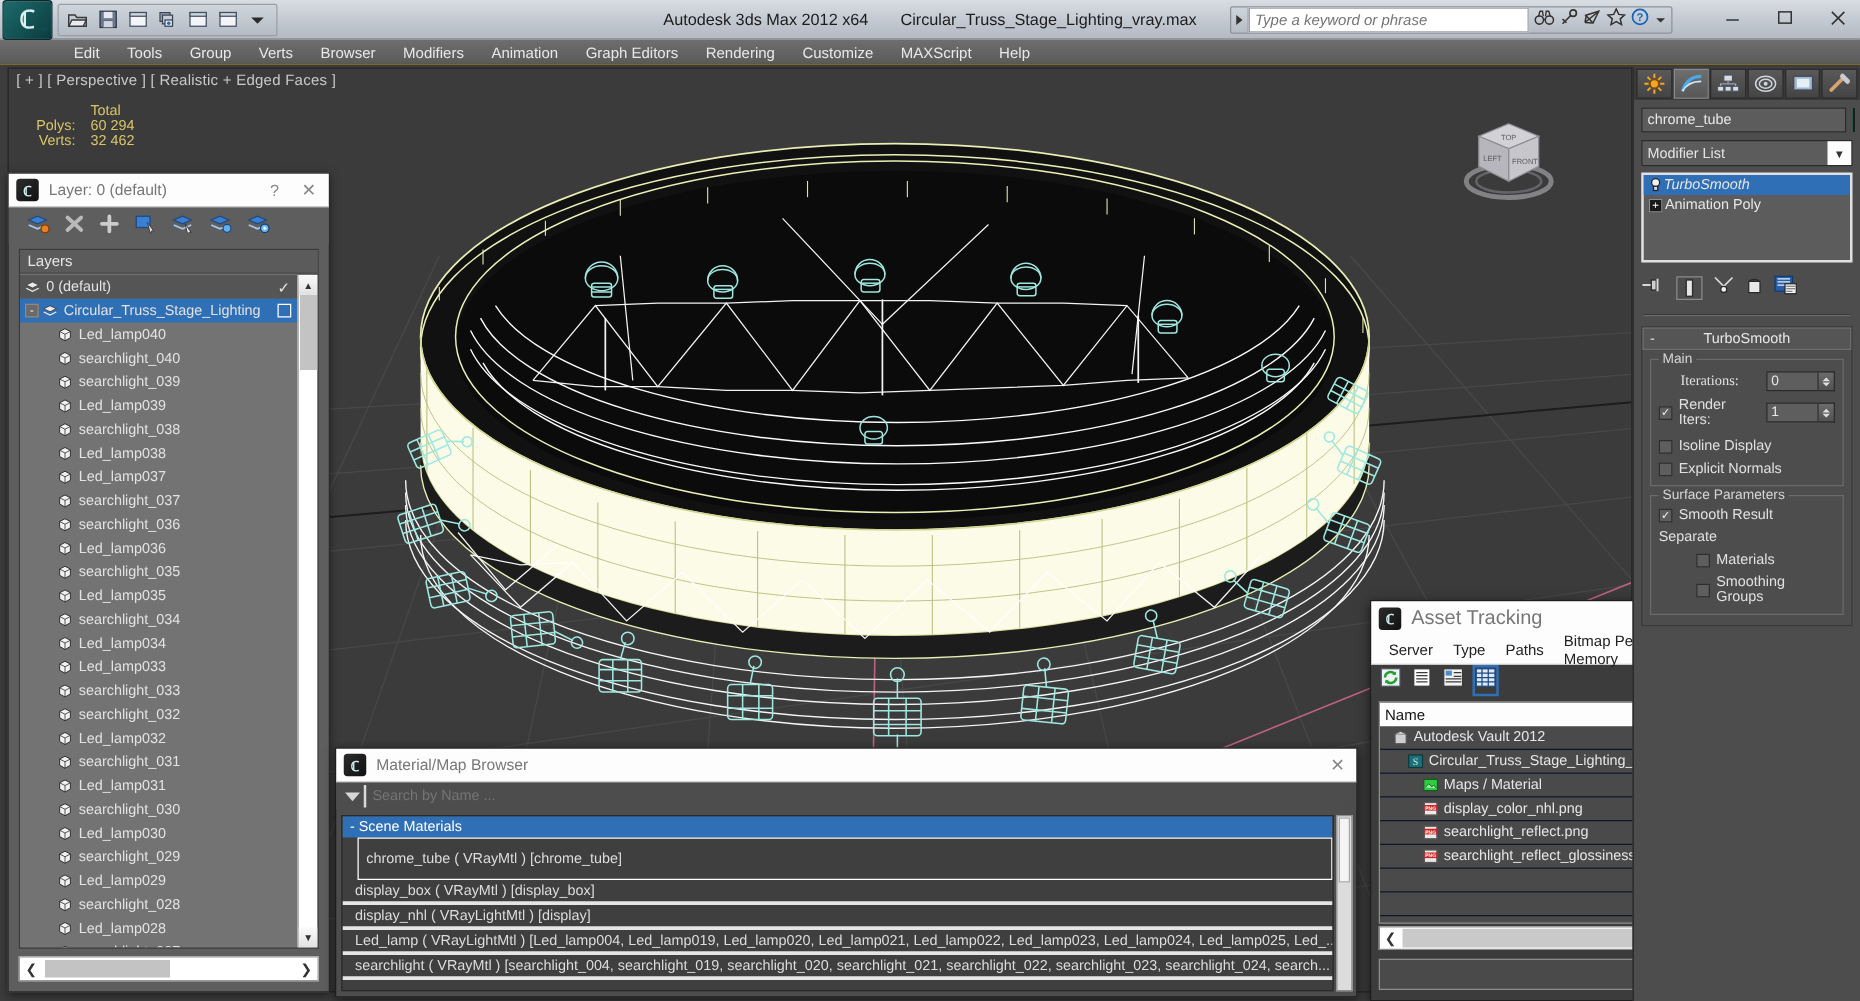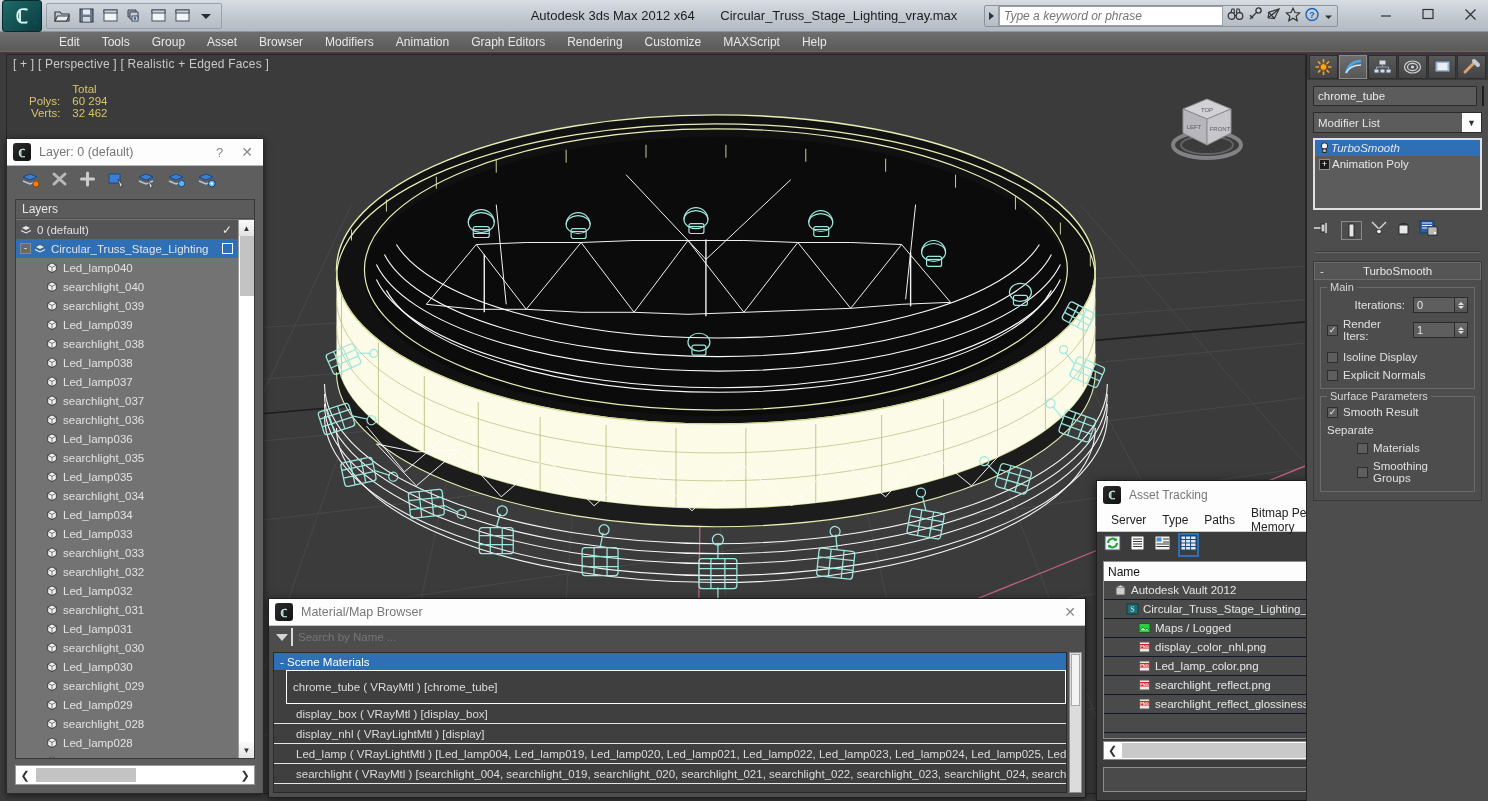--- a/index.html
+++ b/index.html
@@ -152,34 +152,34 @@
   .mb-search .caret{ width:18px; display:flex; align-items:center; justify-content:center;}
   .mb-search .caret:after{content:"";border-left:6px solid transparent;border-right:6px solid transparent;border-top:7px solid #d5d5d5;}
   .mb-search input{ flex:1; height:18px; background:#4d4d4d; border:none;
     border-left:2px solid #d9d9d9; color:#cfcfcf; font-size:11.5px; padding-left:5px;
     font-family:"Liberation Sans",sans-serif; outline:none;}
   .mb-body{ position:absolute; left:4px; right:18px; top:53px; bottom:4px;
     background:#3f3f3f; border:1px solid #2a2a2a; overflow:hidden;}
   .mb-group{ height:17px; background:#2f6fb5; color:#fff; font-size:11.5px;
     display:flex; align-items:center; padding-left:6px; }
   .mb-item{ height:20px; color:#dcdcdc; font-size:11.5px; display:flex; align-items:center;
-    padding-left:22px; border-bottom:1px solid #e5e5e5; white-space:nowrap; overflow:hidden;}
+    padding-left:10px; border-bottom:3px solid #e5e5e5; white-space:nowrap; overflow:hidden;}
   .mb-item.selrow{ border:1.5px solid #ffffff; margin-left:12px; padding-left:6px; height:34px;}
   .mb-vscroll{ position:absolute; right:3px; top:53px; bottom:4px; width:13px;
     background:#dcdcdc; border:1px solid #8d8d8d;}
   .mb-vscroll .thumb{ position:absolute; top:1px; left:1px; width:9px; height:52px; background:#f4f4f4; border:1px solid #a8a8a8;}
 
   
   .assettrack{
     position:absolute; left:1096px; top:480px; width:392px; height:321px;
     background:#3c3c3c; border:1px solid #1e1e1e;
     box-shadow:0 2px 9px rgba(0,0,0,.6);
   }
   .at-title{ height:27px; background:#fdfdfd; display:flex; align-items:center; padding:0 6px;}
-  .at-title .t{ margin-left:8px; font-size:12px; color:#777; }
+  .at-title .t{ margin-left:8px; font-size:16px; color:#777; }
   .at-wb{ margin-left:auto; display:flex; align-items:center; gap:22px; margin-right:6px; color:#666;}
   .at-menu{ height:24px; background:#fdfdfd; display:flex; align-items:center;
     padding-left:6px; border-bottom:1px solid #c9c9c9;}
   .at-menu div{ font-size:12px; color:#222; padding:0 8px;}
   .at-tools{ height:25px; background:#3c3c3c; display:flex; align-items:center;
     gap:9px; padding:0 7px; }
   .at-grid{ position:absolute; left:6px; right:4px; top:80px; height:178px;
     border:1px solid #8d8d8d; background:#4a4a4a; overflow:hidden; }
   .at-hdr{ height:19px; background:#fdfdfd; display:flex; align-items:center;
     font-size:12px; color:#111; }
@@ -231,21 +231,21 @@
   .cp-sep{ margin:8px 8px 0 8px; height:2px; background:#6b6b6b; border-top:1px solid #3a3a3a;}
   .rollout{ margin:8px 6px 0 6px; border:1px solid #3a3a3a; background:#4d4d4d; }
   .ro-head{ height:18px; background:#555; border:1px solid #6b6b6b;
     display:flex; align-items:center; justify-content:center; position:relative;
     color:#e8e8e8; font-size:11.5px;}
   .ro-head .minus{ position:absolute; left:5px; color:#e0e0e0;}
   .grp{ margin:7px 6px 0 6px; border:1px solid #6a6a6a; padding:9px 6px 7px 6px; position:relative;}
   .grp>.cap{ position:absolute; top:-7px; left:6px; background:#4d4d4d; padding:0 3px;
     color:#d6d6d6; font-size:11px;}
   .frow{ display:flex; align-items:center; margin-bottom:5px; font-size:11.5px; color:#e0e0e0;}
-  .frow .lab{ margin-left:auto; margin-right:8px;}
+  .frow .lab{ margin-left:auto; margin-right:22px;font-family:Liberation Serif, serif;}
   .spin{ display:flex; align-items:center;}
   .spin .fld{ width:42px; height:16px; background:#5e5e5e; border:1px solid #2b2b2b;
     color:#e8e8e8; font-size:11px; padding-left:3px; line-height:15px;}
   .spin .arr{ width:13px; height:16px; background:linear-gradient(#6b6b6b,#535353);
     border:1px solid #2b2b2b; border-left:none; display:flex; flex-direction:column;
     align-items:center; justify-content:center; }
   .spin .arr i{ display:block; width:0;height:0;}
   .spin .arr i.u{ border-left:3px solid transparent;border-right:3px solid transparent;border-bottom:3px solid #e0e0e0; margin-bottom:1px;}
   .spin .arr i.d{ border-left:3px solid transparent;border-right:3px solid transparent;border-top:3px solid #e0e0e0;}
   .cb{ width:11px; height:11px; border:1px solid #2e2e2e; background:#5e5e5e;
@@ -371,21 +371,21 @@
           <path d="M2.5 1.5l10 10M12.5 1.5l-10 10" stroke="#333" stroke-width="1.3"></path>
         </svg>
     </div>
   </div>
 </div>
 
 <div class="menubar">
   <div class="menuitem">Edit</div>
   <div class="menuitem">Tools</div>
   <div class="menuitem">Group</div>
-  <div class="menuitem">Asset</div>
+  <div class="menuitem">Verts</div>
   <div class="menuitem">Browser</div>
   <div class="menuitem">Modifiers</div>
   <div class="menuitem">Animation</div>
   <div class="menuitem">Graph Editors</div>
   <div class="menuitem">Rendering</div>
   <div class="menuitem">Customize</div>
   <div class="menuitem">MAXScript</div>
   <div class="menuitem">Help</div>
 </div>
 
@@ -1158,49 +1158,35 @@
           <div class="c3"></div>
         </div>
         <div class="at-row">
           <div class="c1 ind3">
             <span class="ic">
               <svg width="13" height="12" viewBox="0 0 13 12">
                 <rect x="1" y="1.5" width="11" height="9" fill="#2ecc40" stroke="#145c1d"></rect>
                 <path d="M2 8l3-3 2.5 2.5L9 6l2 2.5" fill="#9aeea5" stroke="#145c1d" stroke-width=".7"></path>
               </svg>
             </span>
-            <span>Maps / Logged</span>
+            <span>Maps / Material</span>
           </div>
           <div class="c2"></div>
           <div class="c3"></div>
         </div>
         <div class="at-row">
           <div class="c1 ind3">
             <span class="ic">
               <svg width="13" height="12" viewBox="0 0 13 12">
                 <rect x="1.5" y="1" width="10" height="10" fill="#e8e8e8" stroke="#5a5a5a"></rect>
                 <rect x="1.5" y="3" width="10" height="4.5" fill="#cf2222"></rect>
                 <text x="6.5" y="6.9" font-size="4" fill="#fff" text-anchor="middle" font-family="Liberation Sans, sans-serif" font-weight="bold">PNG</text>
               </svg>
             </span>
             <span>display_color_nhl.png</span>
-          </div>
-          <div class="c2">Found</div>
-          <div class="c3"></div>
-        </div>
-        <div class="at-row">
-          <div class="c1 ind3">
-            <span class="ic">
-              <svg width="13" height="12" viewBox="0 0 13 12">
-                <rect x="1.5" y="1" width="10" height="10" fill="#e8e8e8" stroke="#5a5a5a"></rect>
-                <rect x="1.5" y="3" width="10" height="4.5" fill="#cf2222"></rect>
-                <text x="6.5" y="6.9" font-size="4" fill="#fff" text-anchor="middle" font-family="Liberation Sans, sans-serif" font-weight="bold">PNG</text>
-              </svg>
-            </span>
-            <span>Led_lamp_color.png</span>
           </div>
           <div class="c2">Found</div>
           <div class="c3"></div>
         </div>
         <div class="at-row">
           <div class="c1 ind3">
             <span class="ic">
               <svg width="13" height="12" viewBox="0 0 13 12">
                 <rect x="1.5" y="1" width="10" height="10" fill="#e8e8e8" stroke="#5a5a5a"></rect>
                 <rect x="1.5" y="3" width="10" height="4.5" fill="#cf2222"></rect>

